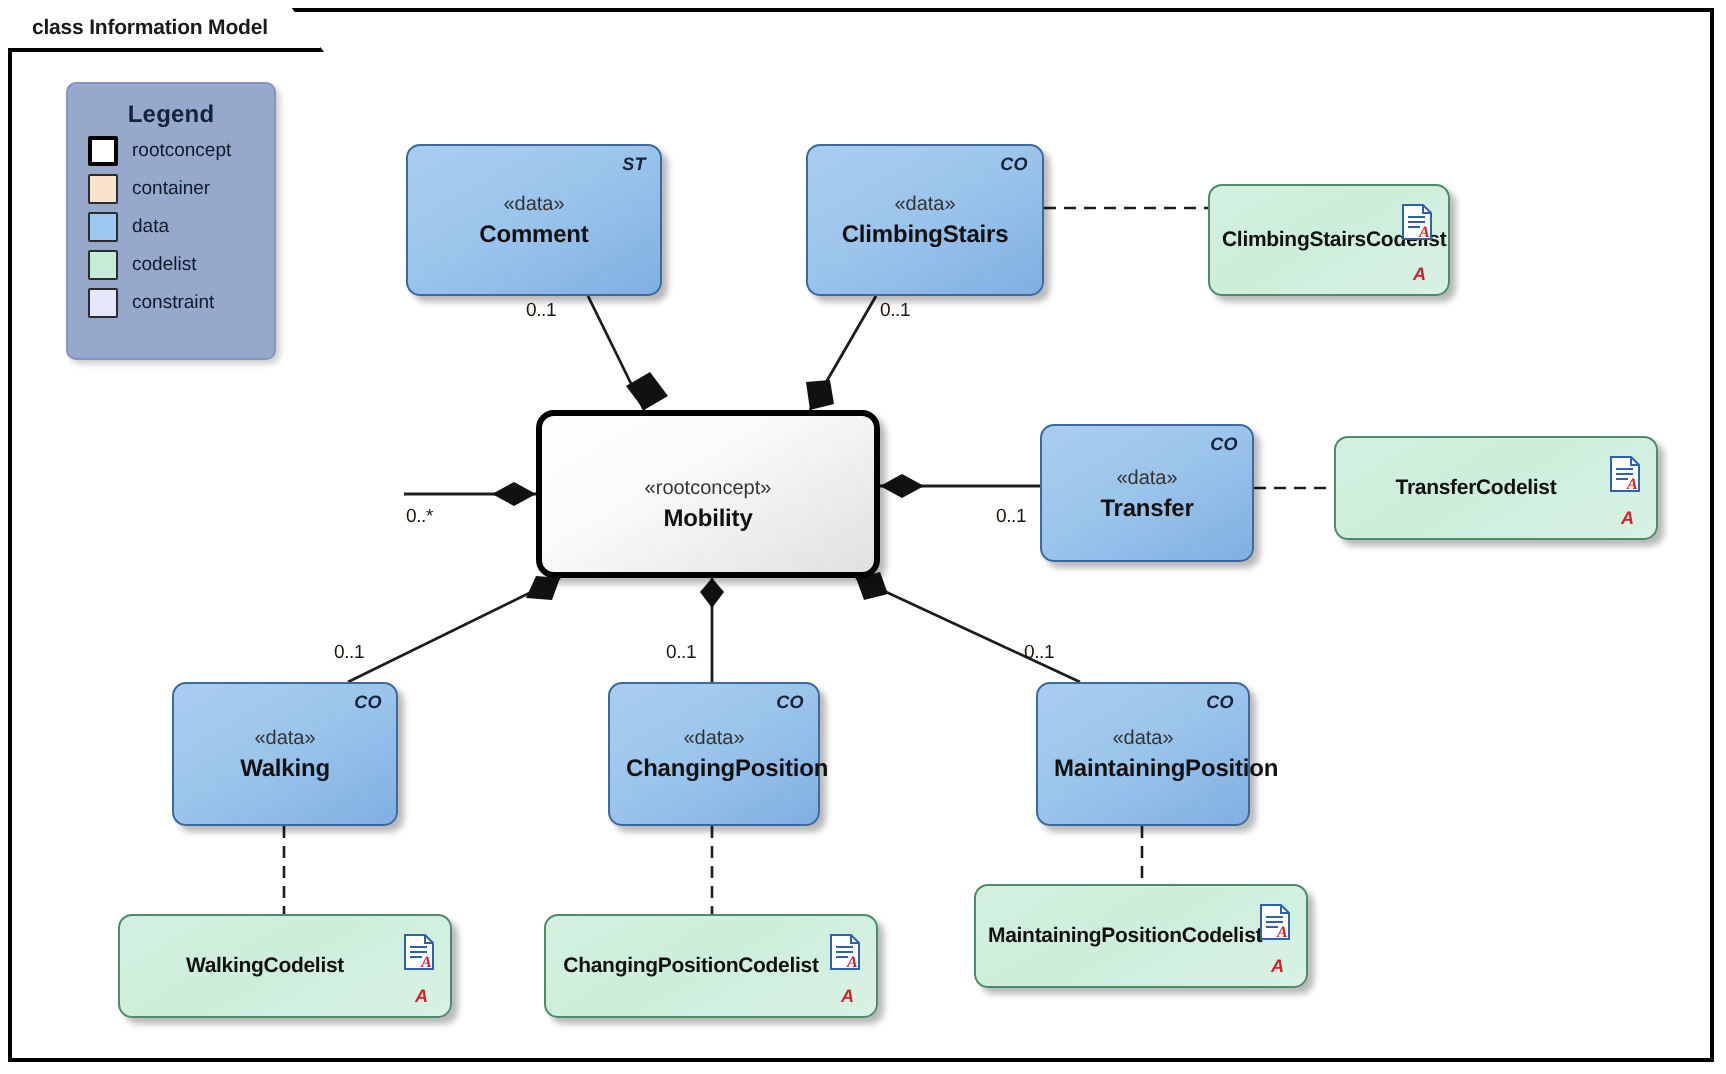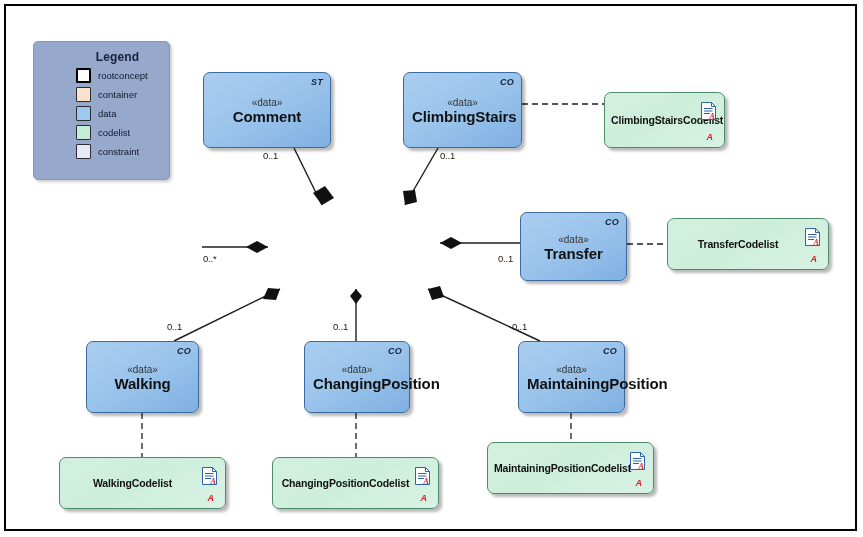--- a/index.html
+++ b/index.html
@@ -102,21 +102,21 @@
     box-sizing: border-box;
   }
   .stereotype {
     font-size: 10px;
     color: #333333;
     line-height: 14px;
     white-space: nowrap;
   }
   .stereotype.muted { color: #5a5f66; }
   .node-title {
-    font-size: 15px;
+    font-size: 12px;
     font-weight: bold;
     color: #111111;
     line-height: 14px;
     white-space: nowrap;
     letter-spacing: -0.1px;
   }
   .node-title.muted { color: #3d4248; }
 
   
   .corner-tag {
@@ -174,21 +174,20 @@
     position: absolute;
     left: 33px;
     top: 41px;
     width: 103px;
     height: 137px;
     background: #97a8cd;
     border: 1px solid #8496bd;
     border-radius: 5px;
     z-index: 3;
     box-shadow: 2px 2px 3px rgba(0,0,0,0.20);
-    padding-left: 32px;
   }
   .legend-title {
     text-align: center;
     font-size: 12px;
     font-weight: bold;
     color: #16213a;
     margin-top: 8px;
     letter-spacing: 0.1px;
   }
   .legend-row {
@@ -224,20 +223,23 @@
     letter-spacing: -0.2px;
   }
 </style>
 </head>
 <body>
 
 <div id="canvas">
 
   <div class="frame"></div>
 
+  <div class="title-tab">
+    <span class="title-tab-text">class Information Model</span>
+  </div>
 
   <svg id="links">
     <defs></defs>
 
     <g>
       <line x1="294" y1="148" x2="322" y2="205" stroke="#1d1d1d" stroke-width="1.4"></line>
       <polygon points="322,205 313,193 325,186 334,198" fill="#111111"></polygon>
     </g>
 
     <g>
@@ -312,20 +314,26 @@
 
   <div class="node node-data" style="left:403px; top:72px; width:119px; height:76px;">
     <span class="corner-tag">CO</span>
     <div class="node-center">
       <div class="stereotype">«data»</div>
       <div class="node-title">ClimbingStairs</div>
     </div>
   </div>
 
 
+  <div class="node node-root" style="left:268px; top:205px; width:172px; height:84px;">
+    <div class="node-center" style="top:30px; transform:none;">
+      <div class="stereotype">«rootconcept»</div>
+      <div class="node-title">Mobility</div>
+    </div>
+  </div>
 
   <div class="node node-data" style="left:520px; top:212px; width:107px; height:69px;">
     <span class="corner-tag">CO</span>
     <div class="node-center">
       <div class="stereotype">«data»</div>
       <div class="node-title">Transfer</div>
     </div>
   </div>
 
   <div class="node node-data" style="left:86px; top:341px; width:113px; height:72px;">

